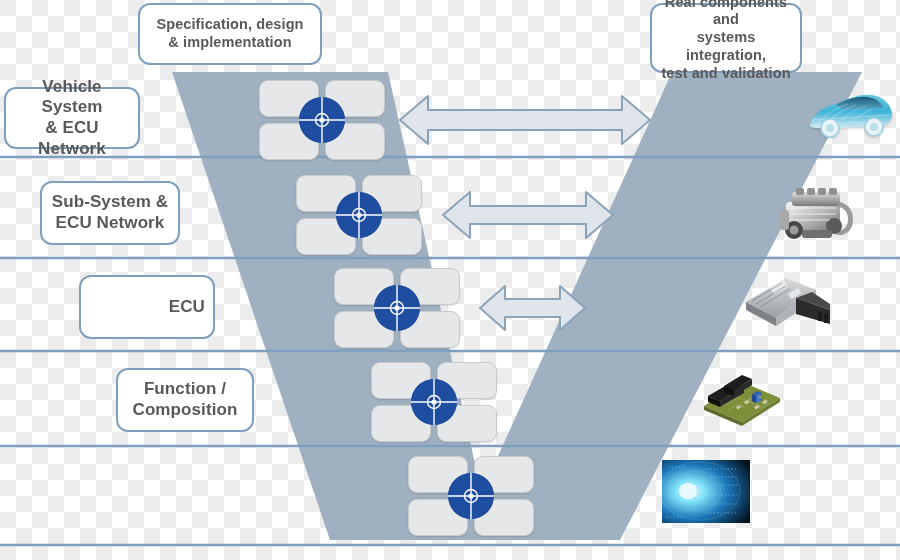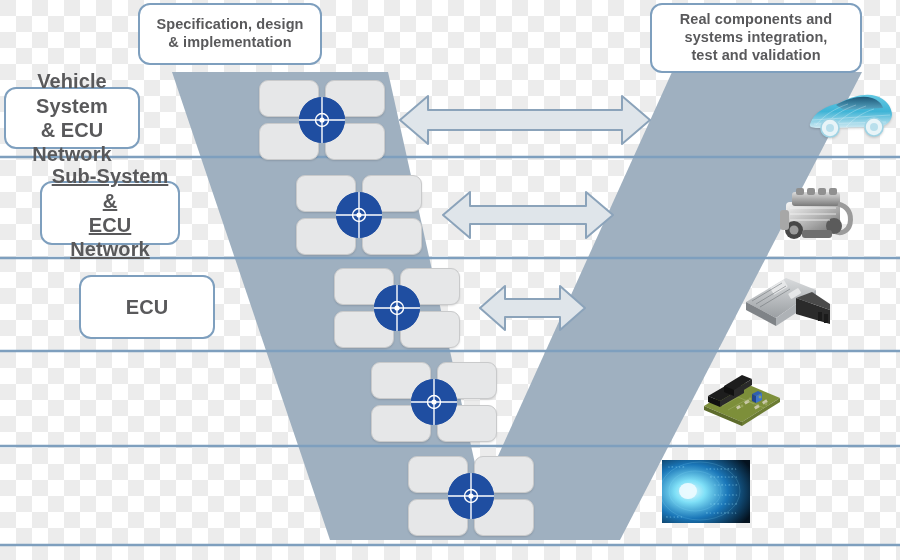--- a/index.html
+++ b/index.html
@@ -22,21 +22,21 @@
     border-radius:12px;
     display:flex;align-items:center;justify-content:center;
     text-align:center;
     color:#59595b;
     font-weight:bold;
     line-height:1.22;
     box-sizing:border-box;
     letter-spacing:.1px;
   }
   .hdr{font-size:14.5px;padding:4px 8px;}
-  .lbl{font-size:20px;padding:4px 8px;}
+  .lbl{font-size:17px;padding:4px 8px;}
 
   
   .quad{position:absolute;}
   .quad .tile{
     position:absolute;
     background:#e6e7e8;
     border:1px solid #c9cacb;
     border-radius:9px;
     box-sizing:border-box;
     box-shadow:0 1px 2px rgba(0,0,0,.13);
@@ -82,40 +82,44 @@
       <polygon points="480,308 505,286 505,299 560,299 560,286 585,308 560,330 560,317 505,317 505,330"></polygon>
     </g>
   </svg>
 
   <div class="rbox hdr" style="left:138px;top:3px;width:184px;height:62px;">
     <span style="white-space:pre-line;">Specification, design
 &amp; implementation</span>
   </div>
 
 
-  <div class="rbox hdr" style="left:650px;top:3px;width:212px;height:70px;">
+  <div class="rbox hdr" style="left:650px;top:3px;width:152px;height:70px;">
     <span style="white-space:pre-line;">Real components and
 systems integration,
 test and validation</span>
   </div>
 
   <div class="rbox lbl" style="left:4px;top:87px;width:136px;height:62px;">
     <span style="white-space:pre-line;">Vehicle System
 &amp; ECU Network</span>
   </div>
 
   <div class="rbox lbl" style="left:40px;top:181px;width:140px;height:64px;">
-    <span style="white-space:pre-line;text-decoration:underline;">Sub-System &amp;
+    <span style="white-space:pre-line;">Sub-System &amp;
 ECU Network</span>
   </div>
 
-  <div class="rbox lbl" style="left:79px;top:275px;width:136px;height:64px;">
+  <div class="rbox lbl" style="left:79px;top:275px;width:136px;height:64px;justify-content:flex-end;">
     <span style="white-space:pre-line;">ECU</span>
   </div>
 
+  <div class="rbox lbl" style="left:116px;top:368px;width:138px;height:64px;">
+    <span style="white-space:pre-line;">Function /
+Composition</span>
+  </div>
 
 
   <div class="quad" style="left:259px;top:80px;width:126px;height:80px;">
     <div class="tile" style="left:0;top:0;width:60px;height:37px;"></div>
     <div class="tile" style="left:66px;top:0;width:60px;height:37px;"></div>
     <div class="tile" style="left:0;top:43px;width:60px;height:37px;"></div>
     <div class="tile" style="left:66px;top:43px;width:60px;height:37px;"></div>
     <div class="hub" style="width:46px;height:46px;">
       <svg width="46" height="46" viewBox="0 0 46 46" xmlns="http://www.w3.org/2000/svg">
         <circle cx="23" cy="23" r="23" fill="#1f4ea1"></circle>

